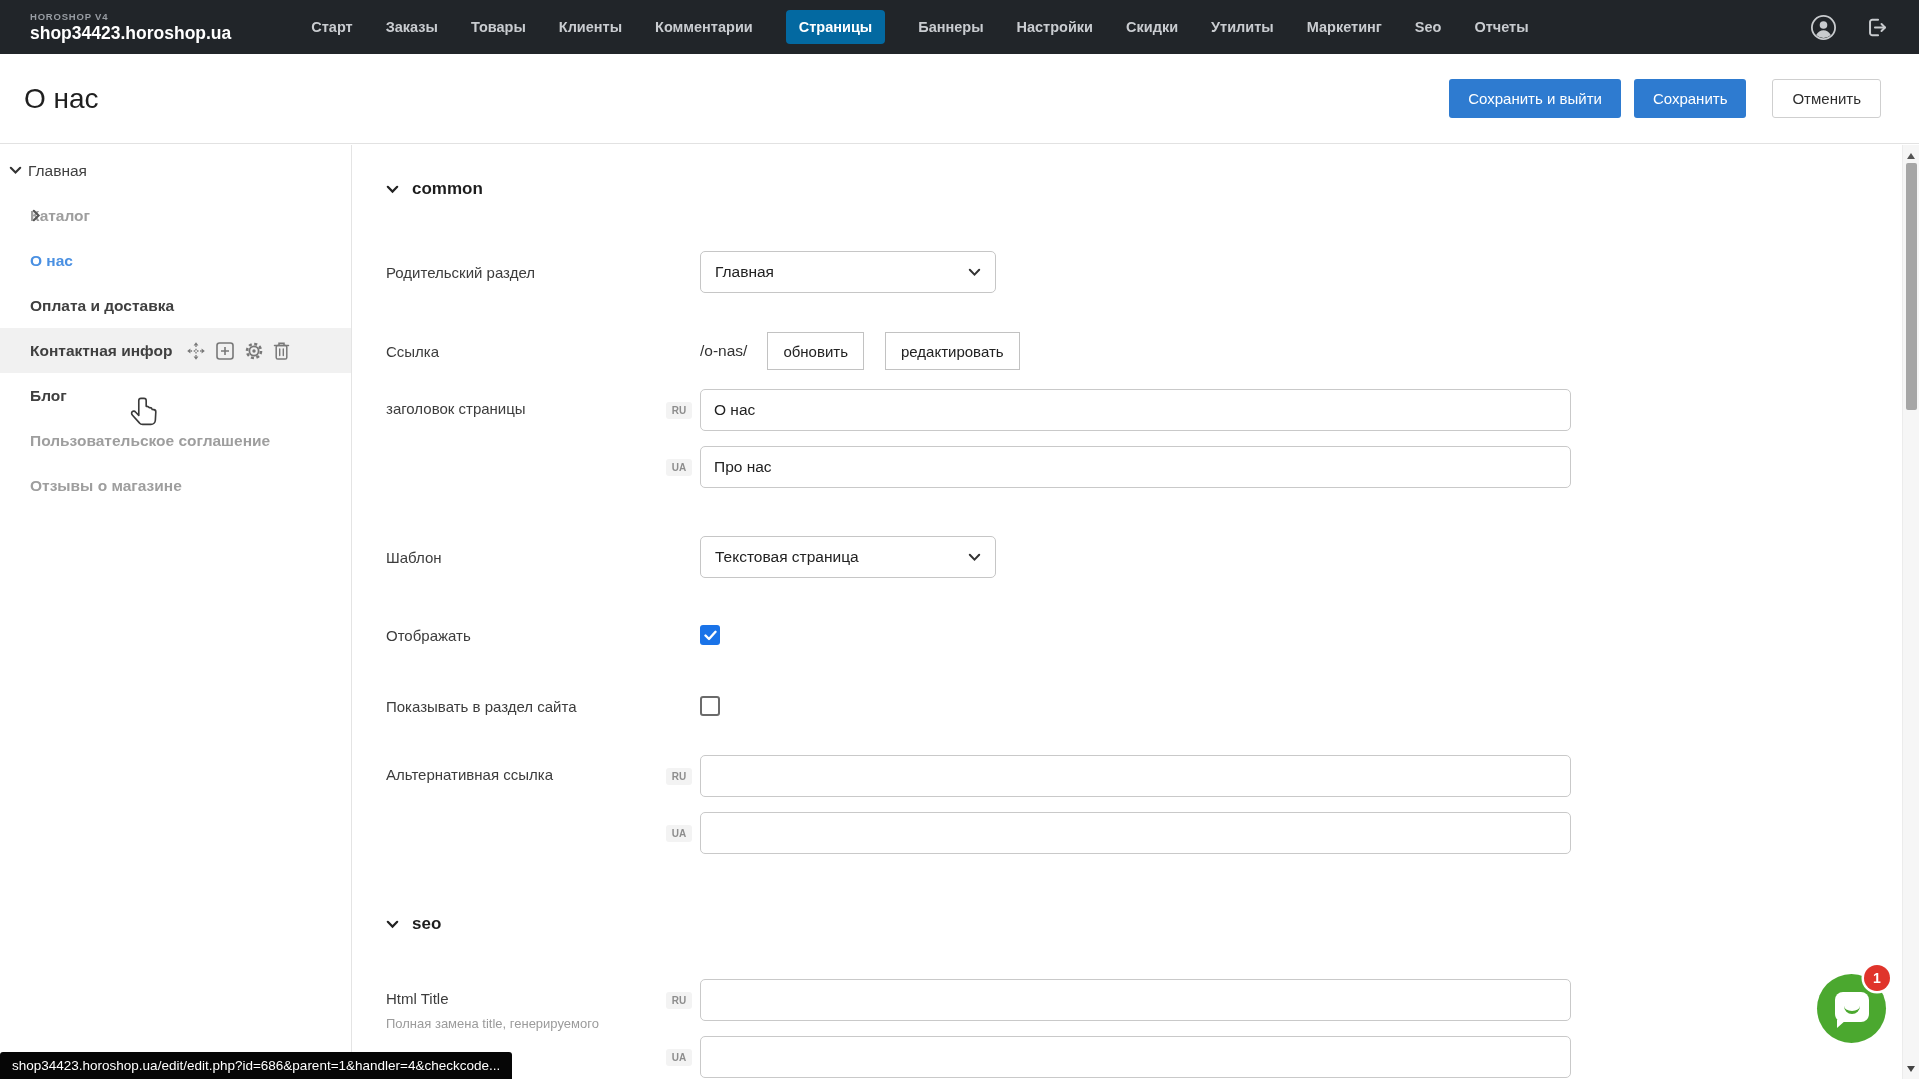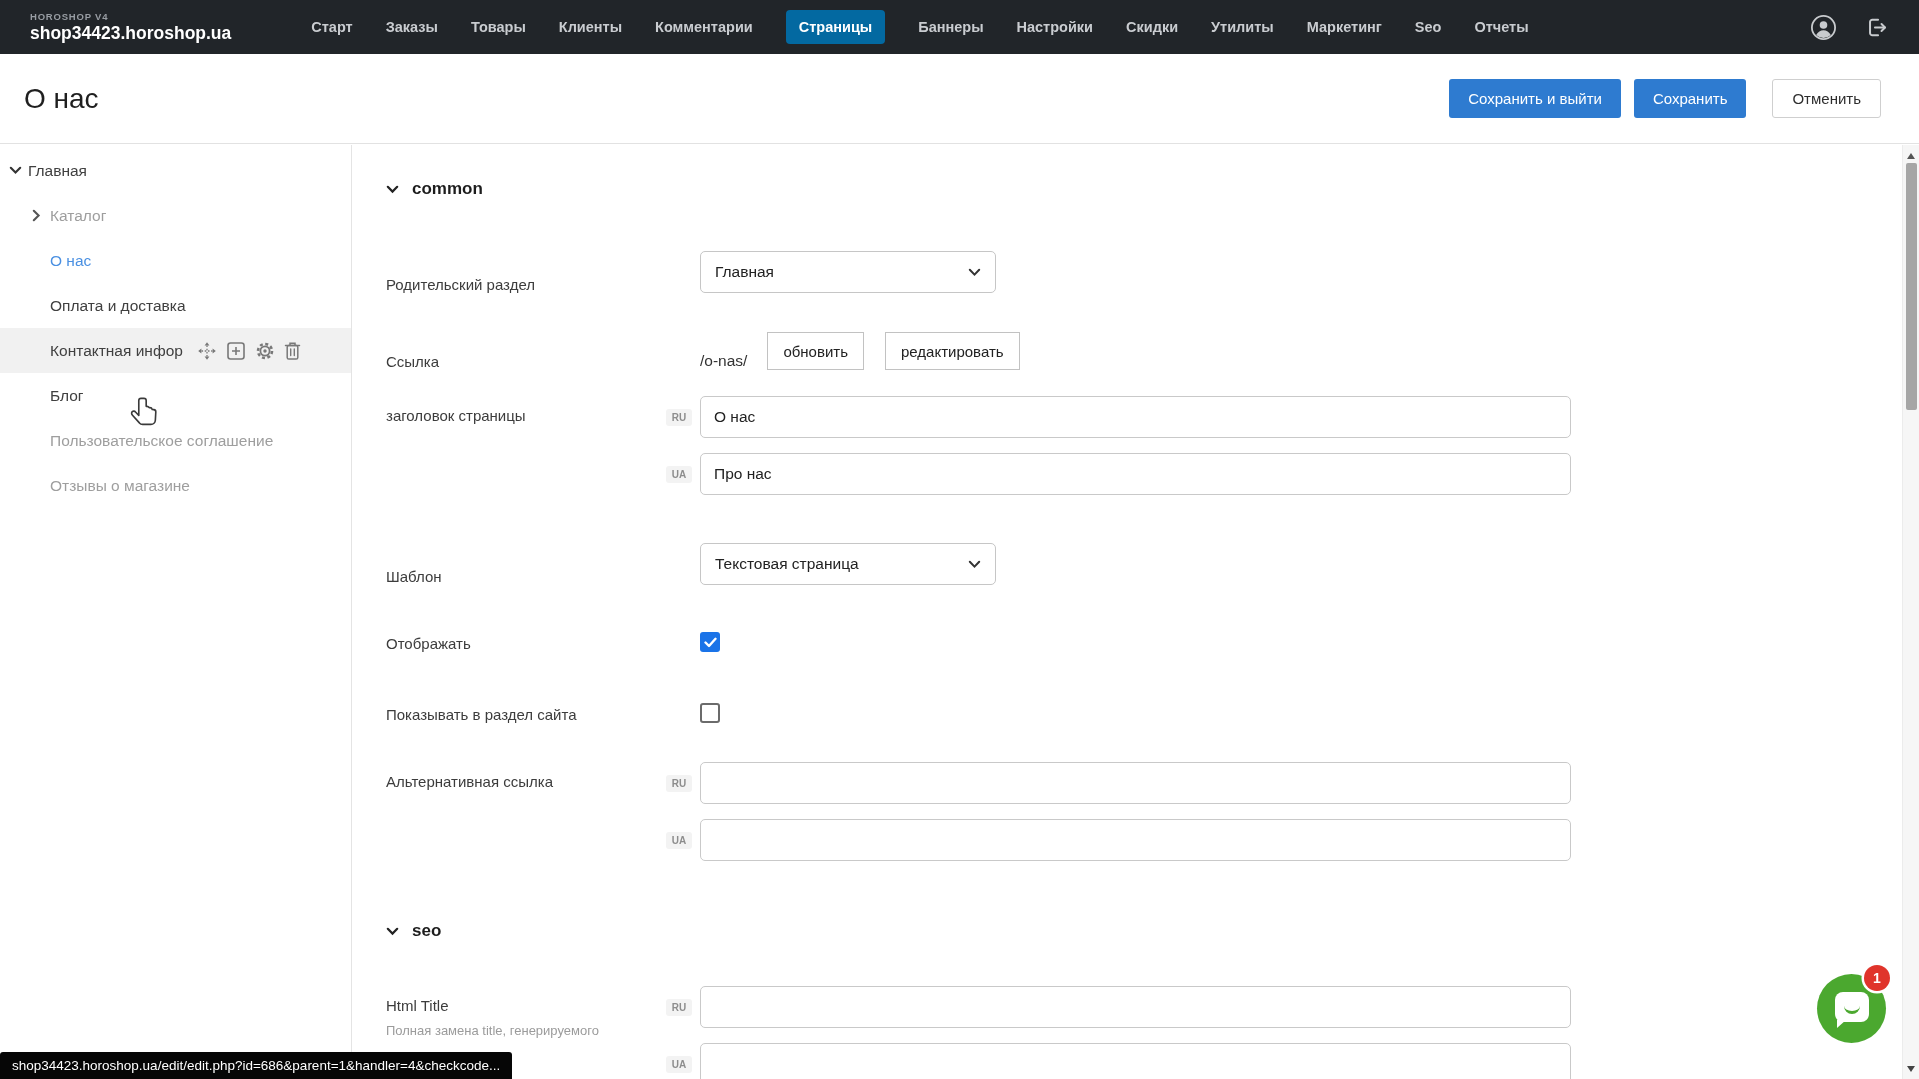--- a/index.html
+++ b/index.html
@@ -30,39 +30,39 @@
   .btn + .btn{margin-left:13px;}
   .btn-outline{background:#fff;color:#2e2e2e;border:1px solid #cfcfcf;margin-left:26px !important;}
 
   
   .body{position:absolute;top:145px;left:0;right:0;bottom:0;display:flex;}
 
   
   .sidebar{width:352px;border-right:1px solid #e4e4e4;padding-top:3px;flex:none;}
   .tree-row{height:45px;display:flex;align-items:center;font-size:15.5px;color:#404040;position:relative;cursor:pointer;}
   .tree-row.level0{padding-left:28px;}
-  .tree-row.level1{padding-left:50px;}
+  .tree-row.level1{padding-left:30px;font-weight:bold;}
   .caret{position:absolute;display:flex;}
   .caret.c0{left:9px;}
   .caret.c1{left:32px;}
   .tree-row.muted{color:var(--muted);}
   .tree-row.selected{color:var(--link);}
   .tree-row.hovered{background:#f1f1f1;}
   .row-icons{display:flex;gap:9px;margin-left:14px;align-items:center;}
   .row-icon{display:flex;cursor:pointer;}
 
   
   .content{flex:1;padding:34px 0 0 34px;position:relative;}
   .section-head{display:flex;align-items:center;gap:13px;font-size:17px;font-weight:bold;color:#1d1d1d;cursor:pointer;}
-  .frow{display:flex;align-items:flex-end;}
+  .frow{display:flex;align-items:center;}
   .frow.top{align-items:flex-start;}
   .flabel{width:314px;flex:none;font-size:15px;color:var(--txt);}
   .frow.top .flabel{padding-top:11px;}
   .mt52{margin-top:52px;}.mt47{margin-top:47px;}.mt48{margin-top:48px;}.mt39{margin-top:39px;}
-  .mt33{margin-top:26px;}.mt51{margin-top:51px;}.mt60{margin-top:60px;}.mt45{margin-top:45px;}
+  .mt33{margin-top:19px;}.mt51{margin-top:51px;}.mt60{margin-top:60px;}.mt45{margin-top:45px;}
   .select{width:296px;height:42px;border:1px solid #c6c6c6;border-radius:5px;display:flex;align-items:center;justify-content:space-between;padding:0 14px;font-size:15.5px;color:#222;background:#fff;cursor:pointer;}
   .text-input{width:871px;height:42px;border:1px solid var(--border);border-radius:5px;padding:0 13px;font-size:15.5px;color:#222;font-family:inherit;outline:none;background:#fff;}
   .stack{display:flex;flex-direction:column;gap:15px;}
   .lang-group{display:flex;align-items:center;margin-left:-34px;}
   .lang-tag{width:26px;text-align:center;font-size:10px;font-weight:bold;color:#8d8d8d;background:#f3f3f3;border-radius:3px;padding:3px 0;margin-right:8px;flex:none;}
   .link-value{font-size:15.5px;color:#333;margin-right:20px;}
   .btn-small{height:38px;padding:0 15px;background:#fff;border:1px solid #c2c2c2;border-radius:0;font-size:15px;color:#222;margin-right:21px;cursor:pointer;font-family:inherit;}
   .cb{width:20px;height:20px;border-radius:3px;display:flex;align-items:center;justify-content:center;cursor:pointer;}
   .cb.checked{background:var(--cb);}
   .cb.unchecked{background:#fff;border:2px solid #6b6b6b;}

